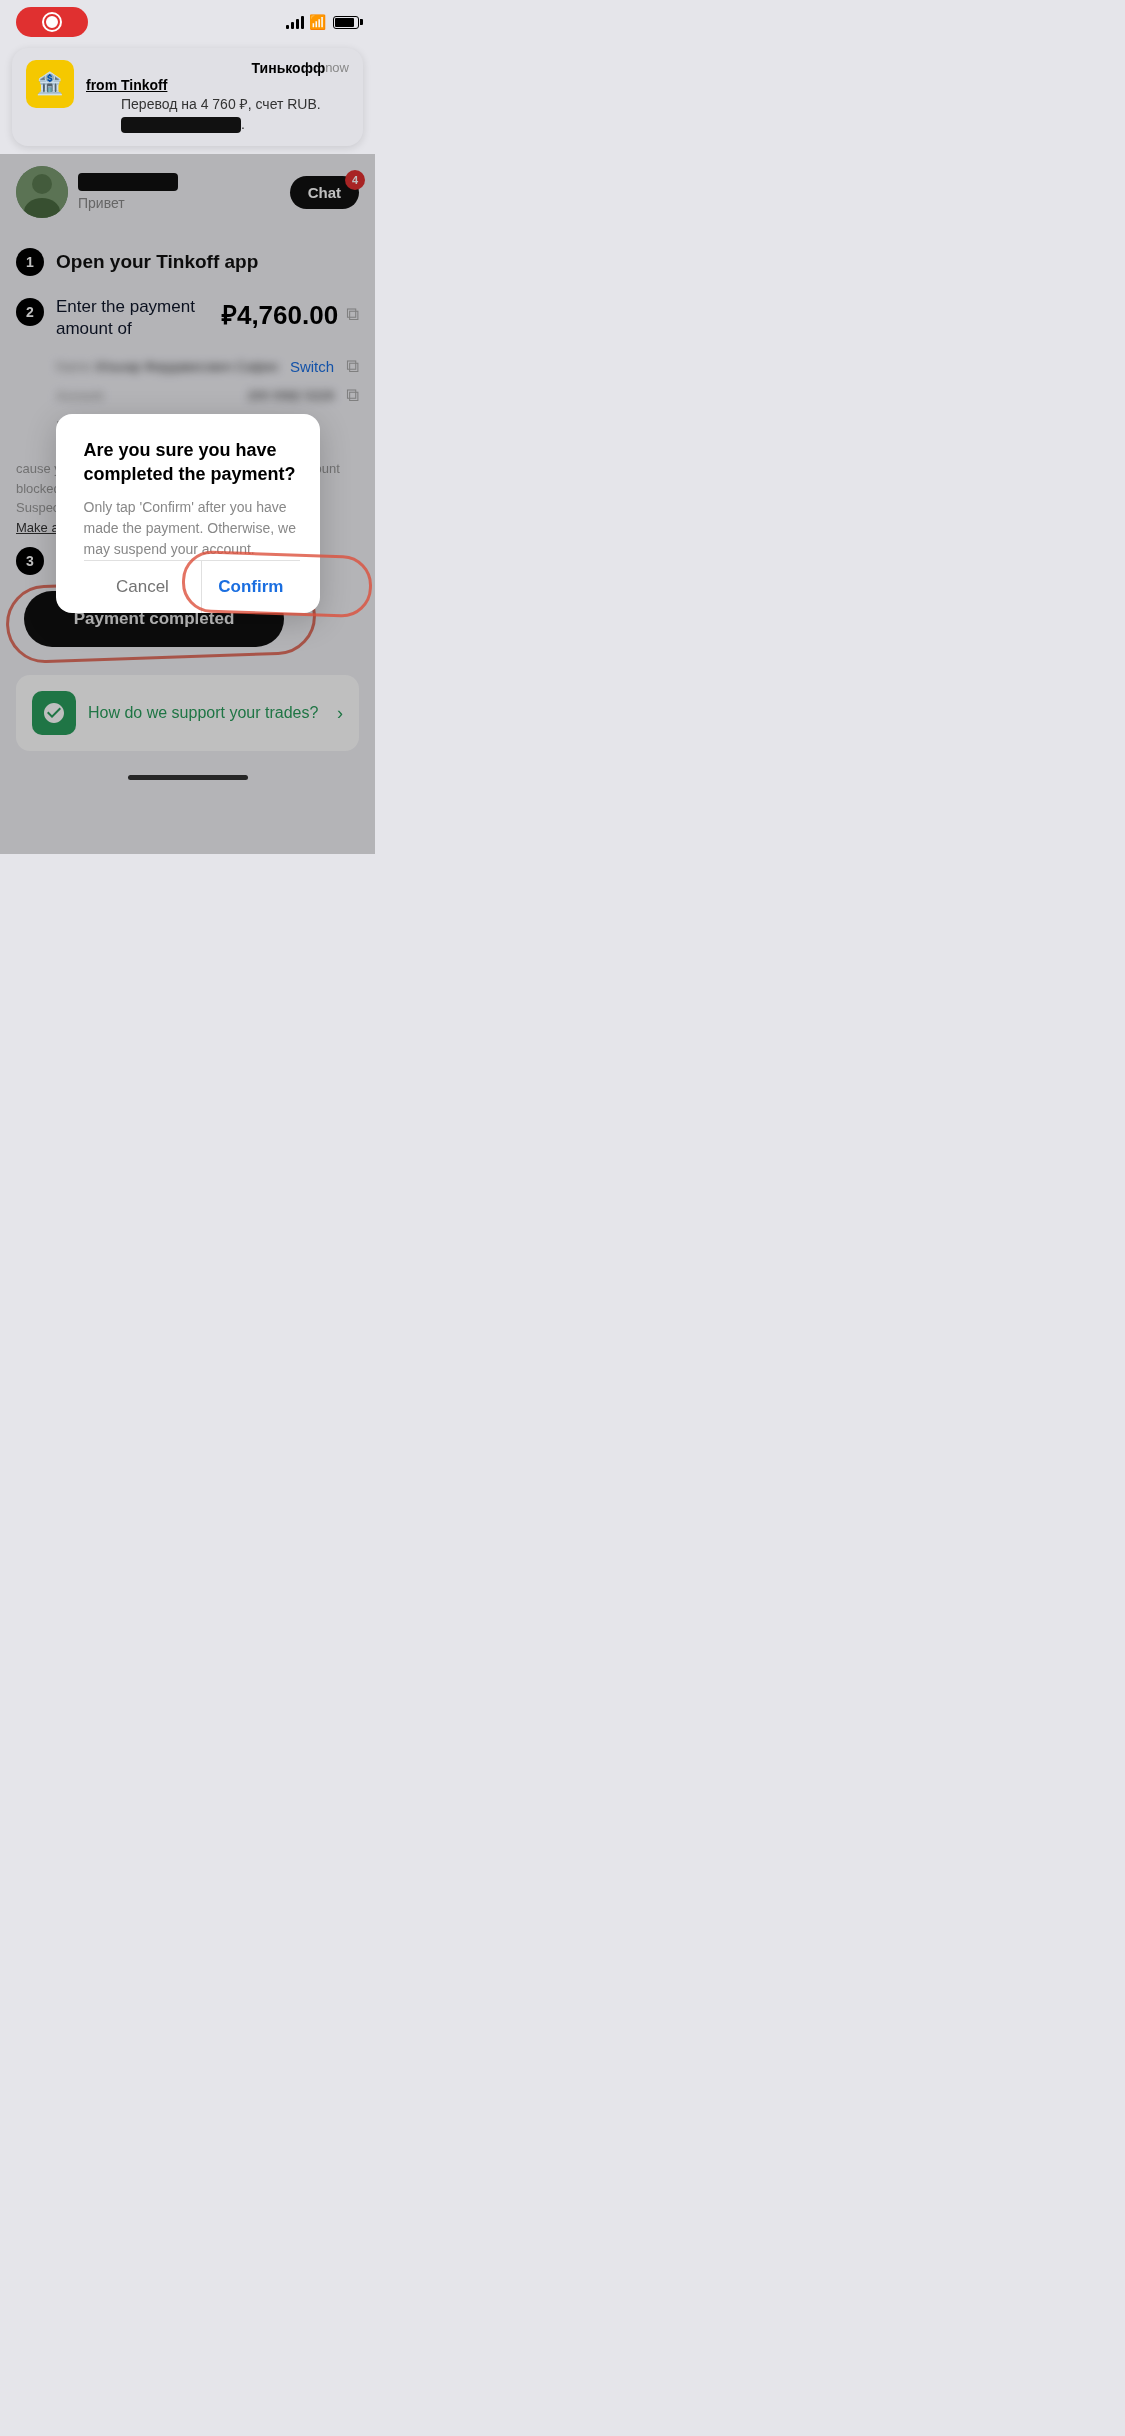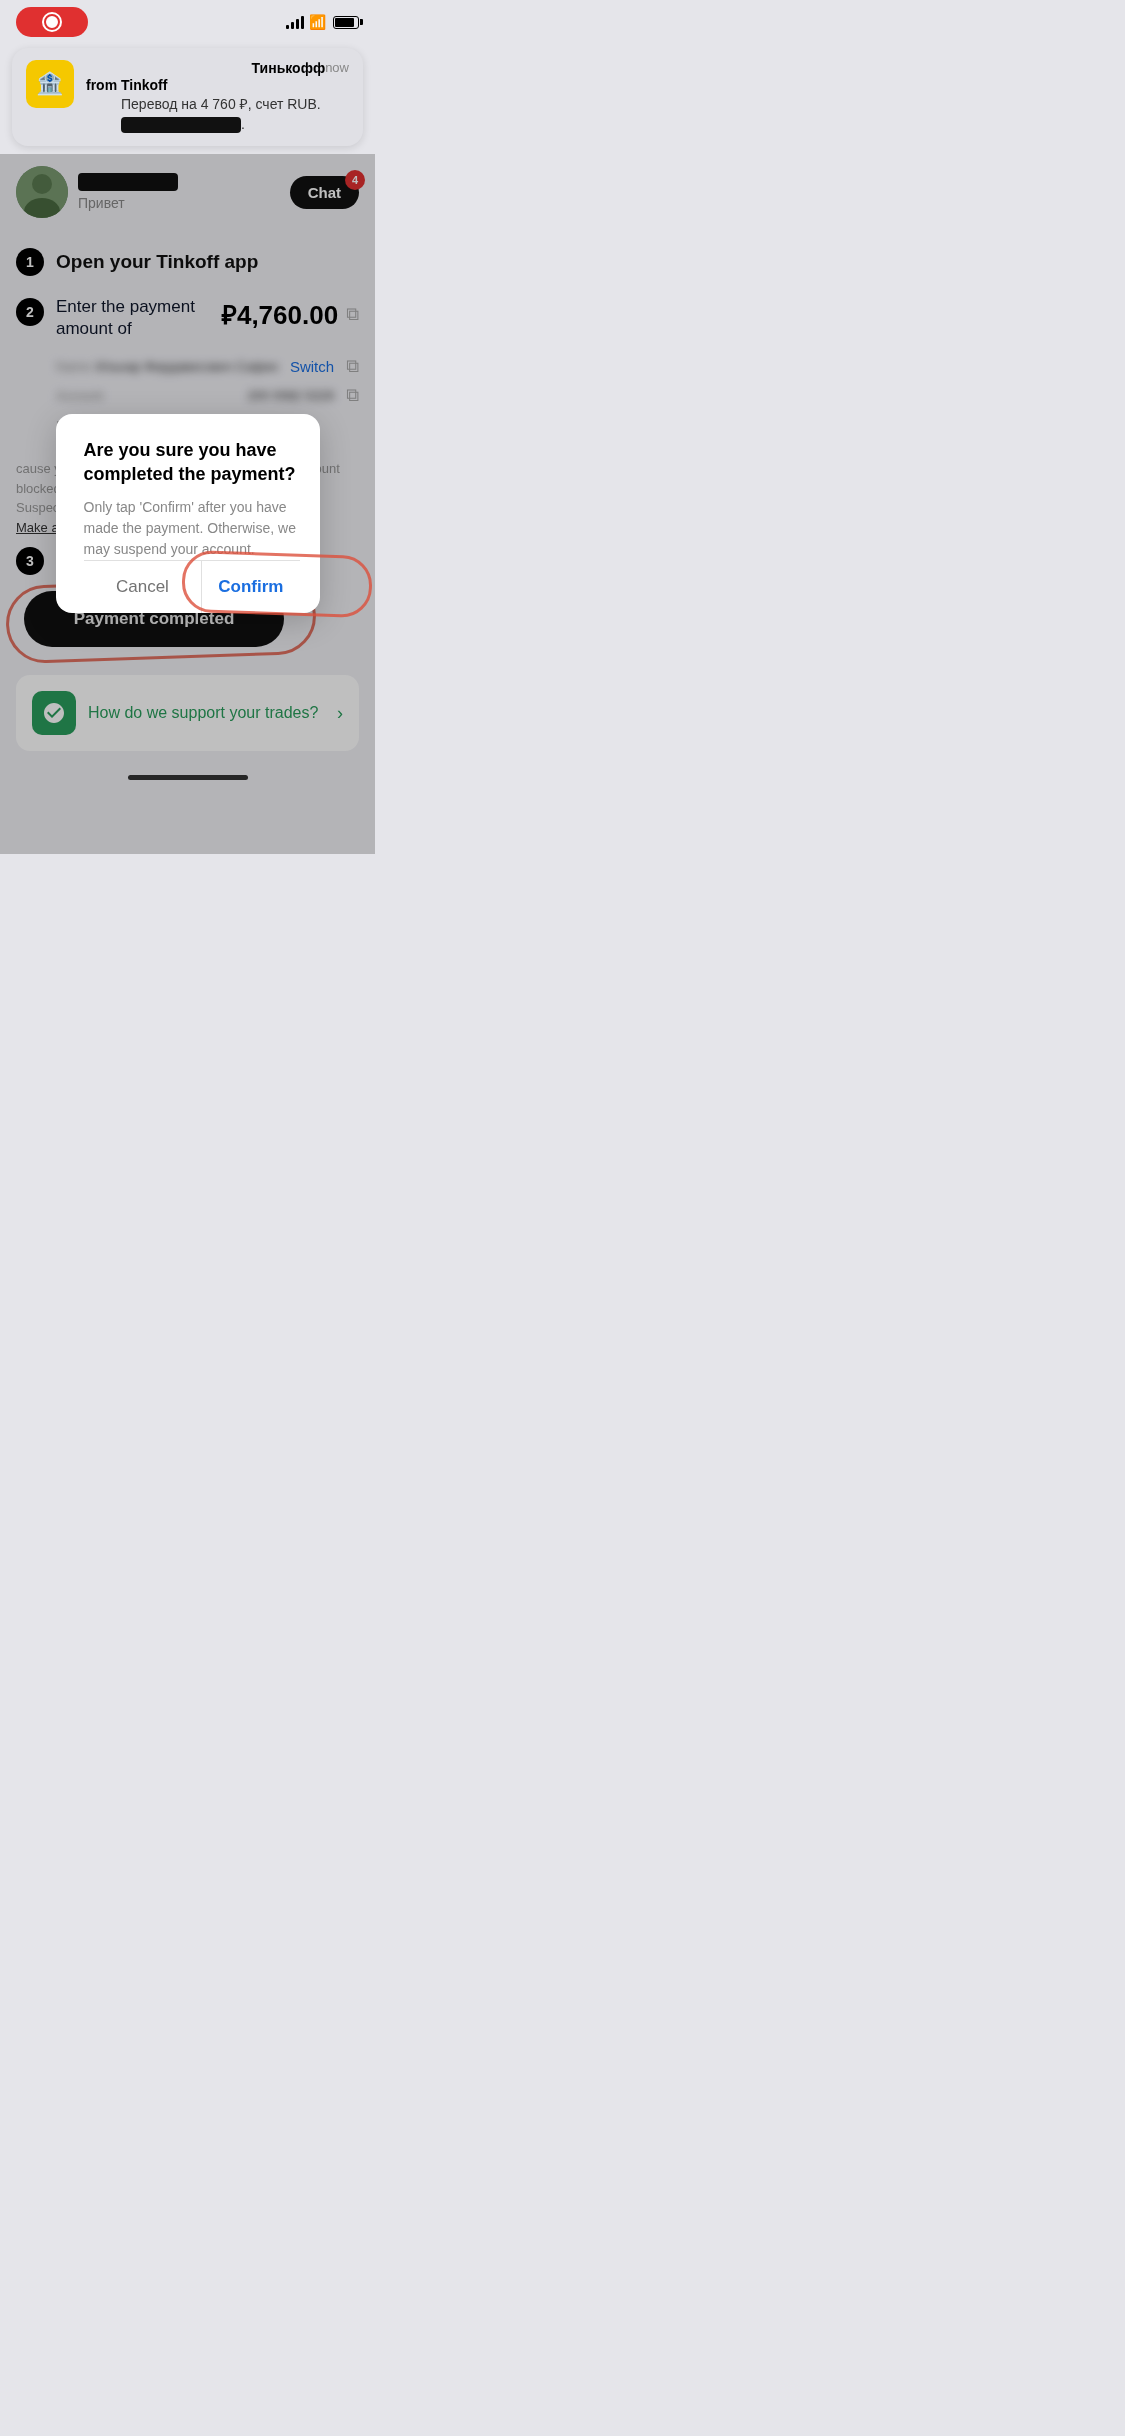--- a/index.html
+++ b/index.html
@@ -146,20 +146,21 @@
     .notif-time {
       font-size: 13px;
       color: #888;
     }
 
     .notif-sender {
       font-weight: 700;
       font-size: 14px;
       color: #000;
       margin-top: 1px;
+      text-decoration: underline;
     }
 
     .notif-text {
       font-size: 14px;
       color: #333;
       margin-top: 2px;
       line-height: 1.4;
       margin-left: 35px;
     }
 

